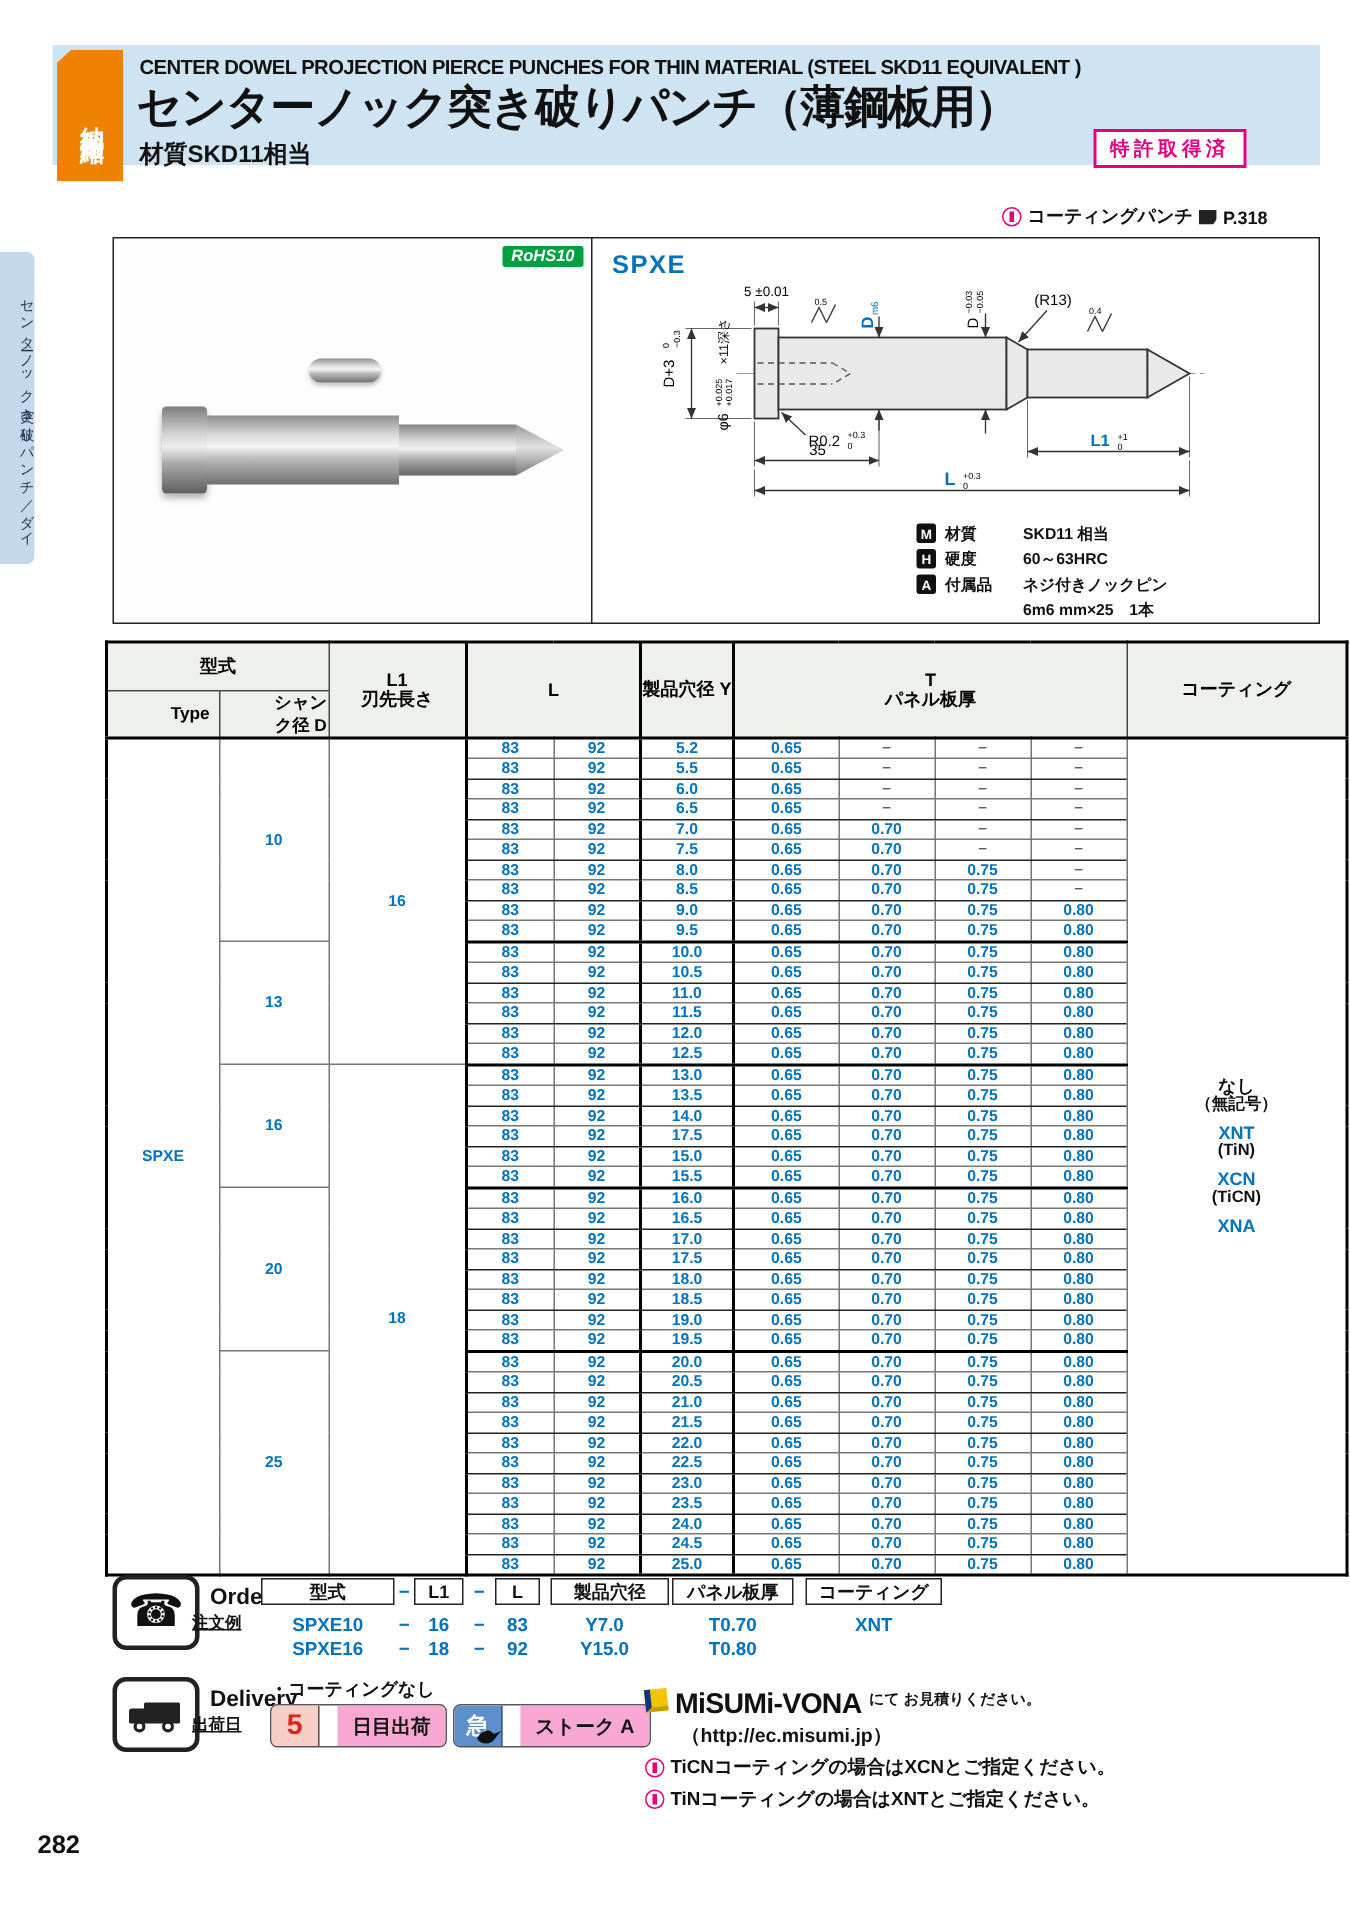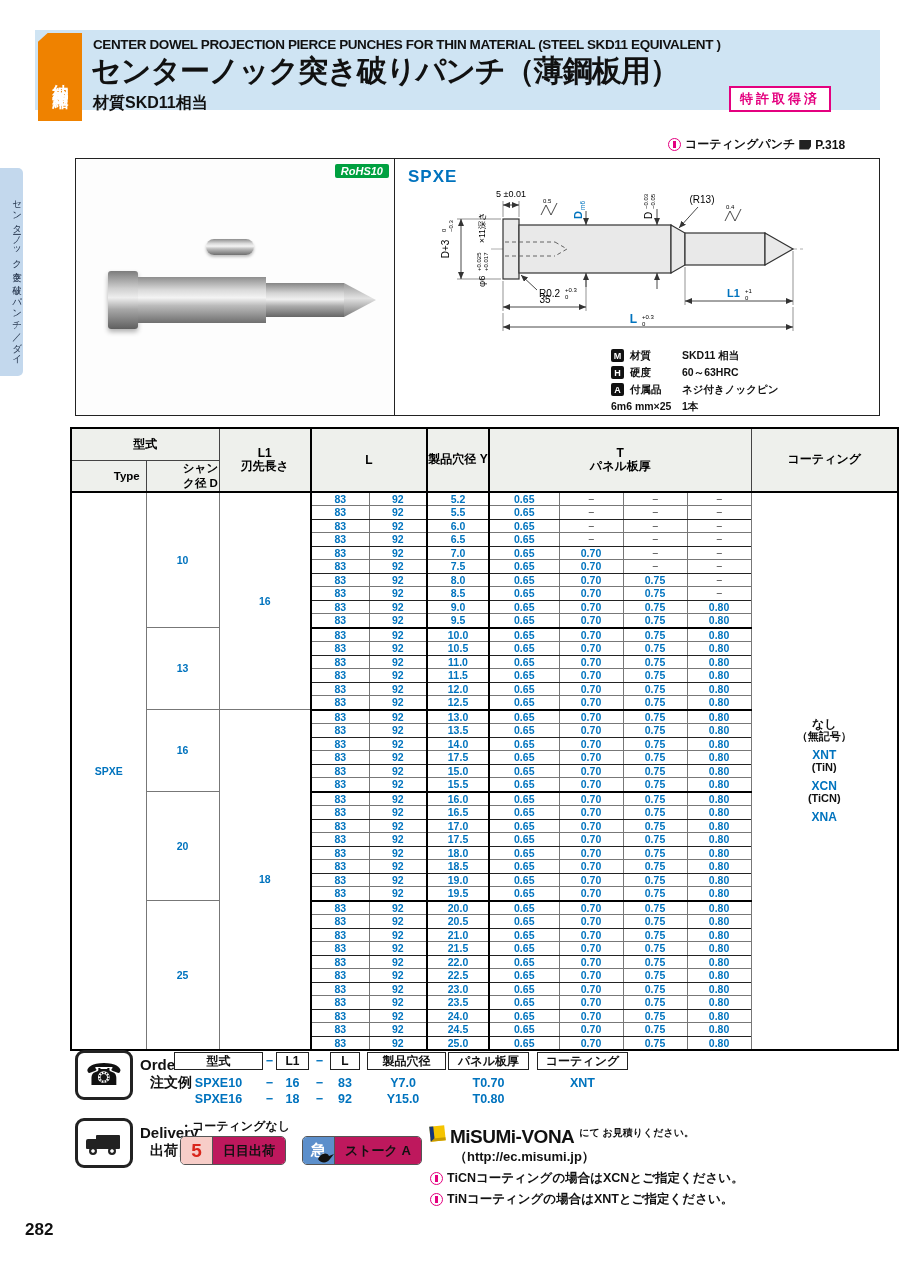--- a/index.html
+++ b/index.html
@@ -53,21 +53,21 @@
   .p-nose{ position:absolute; left:190px; top:124px; width:78px; height:34px; background:linear-gradient(180deg,#858585,#d5d5d5 30%,#f0f0f0 48%,#ababab 68%,#666); }
   .p-tip { position:absolute; left:268px; top:124px; width:32px; height:34px; clip-path:polygon(0 0,100% 50%,0 100%); background:linear-gradient(180deg,#9a9a9a,#e2e2e2 45%,#777); }
 
   
   .draw-box { left:394px; top:158px; width:486px; height:258px; border:1px solid #222; background:#fff; }
   .series-label { position:absolute; left:13px; top:8px; color:#0073be; font-weight:bold; font-size:17px; letter-spacing:1px; }
   .specs { position:absolute; left:216px; top:190px; width:262px; font-size:10.5px; font-weight:600; }
   .spec-row { display:flex; margin-bottom:3px; }
   .spec-icon { width:13px; height:13px; background:#111; color:#fff; font-size:9px; font-weight:bold; display:inline-flex; align-items:center; justify-content:center; border-radius:2px; margin-right:6px; flex:0 0 auto; }
   .spec-name { width:52px; flex:0 0 auto; }
-  .spec-val2 { }
+  .spec-val2 { margin-left:71px; }
 
   
   .spec-table { position:absolute; left:70px; top:427px; border-collapse:collapse; table-layout:fixed; width:827px; }
   .spec-table th, .spec-table td { border:1px solid #777; text-align:center; vertical-align:middle; overflow:hidden; }
   .spec-table { border:2px solid #000; }
   .spec-table thead th { background:#eef0ec; color:#000; font-size:12px; font-weight:bold; border-color:#444; }
   .spec-table thead .h1 { height:32px; }
   .spec-table thead .h2 th { height:18px; font-size:11.5px;padding-left:36px; }
   .spec-table thead { border-bottom:2px solid #000; }
   .spec-table td { height:12.7px; line-height:12.5px; font-size:10.5px; font-weight:bold; color:#0073be; padding:0; }
@@ -82,36 +82,36 @@
   .coat-code { font-size:12px; font-weight:bold; color:#111; }
   .coat-code.blue { color:#0073be; }
   .coat-sub { font-size:11px; font-weight:bold; color:#111; }
   .sub-head { display:block; line-height:13px; }
 
   
   .order-sec { left:70px; top:1050px; width:800px; height:58px; }
   .icon-box { position:absolute; left:5px; top:0; width:58px; height:50px; border:3px solid #222; border-radius:9px; display:flex; align-items:center; justify-content:center; }
   .phone-glyph { font-size:30px; color:#111; line-height:30px; }
   .sec-label-en { position:absolute; left:70px; top:6px; font-size:15px; font-weight:bold; }
-  .sec-label-jp { position:absolute; left:80px; top:24px; font-size:14px; font-weight:bold; }
+  .sec-label-jp { position:absolute; left:58px; top:24px; font-size:11px; font-weight:bold;text-decoration:underline; }
   .ord-box { position:absolute; top:2px; height:18px; border:1.6px solid #222; font-size:12px; font-weight:bold; display:flex; align-items:center; justify-content:center; background:#fff; }
   .ord-val { position:absolute; font-size:12.5px; font-weight:bold; color:#0073be; text-align:center; }
   .ord-dash { position:absolute; font-size:12.5px; font-weight:bold; color:#0073be; text-align:center; }
 
   
   .deliv-sec { left:70px; top:1118px; width:810px; height:110px; }
   .truck-icon { width:36px; height:24px; position:relative; }
   .truck-icon .cab { position:absolute; left:0; bottom:6px; width:11px; height:10px; background:#222; border-radius:2px 0 0 1px; }
   .truck-icon .bed { position:absolute; left:10px; bottom:6px; width:24px; height:14px; background:#222; border-radius:1px; }
   .truck-icon .w1,.truck-icon .w2 { position:absolute; bottom:0; width:8px; height:8px; background:#222; border-radius:50%; border:2px solid #222; box-shadow:inset 0 0 0 2px #fff; }
   .truck-icon .w1 { left:3px; } .truck-icon .w2 { left:22px; }
   .no-coat { position:absolute; left:110px; top:0; font-size:12px; font-weight:bold; }
   .badge { position:absolute; top:18px; height:29px; border:1.6px solid #555; border-radius:5px; display:flex; overflow:hidden; background:#fff; }
   .badge .cell-l { width:32px; display:flex; align-items:center; justify-content:center; border-right:1.4px solid #555; position:relative; }
-  .badge .cell-r { display:flex; align-items:center; padding:0 10px; font-size:13px; font-weight:bold; background:#be185d; }
+  .badge .cell-r { display:flex; align-items:center; padding:0 10px; font-size:13px; font-weight:bold; background:#f9a8d4;margin-left:12px; }
   .badge-days .cell-l { background:#f7cdc8; color:#d9261c; font-size:19px; font-weight:bold; }
   .badge-express .cell-l { background:#5c8fcb; color:#fff; font-size:15px; font-weight:bold; }
   .stork-icon { position:absolute; right:-1px; bottom:0; }
   .right-col { position:absolute; left:360px; top:0; width:450px; }
   .rc-title { font-size:13px; font-weight:bold; }
   .vona-line { display:flex; align-items:flex-start; gap:5px; margin-top:8px; }
   .vona-logo-icon { width:15px; height:15px; background:#f5c400; border-left:4px solid #15357a; border-bottom:3px solid #c79a00; transform:rotate(-6deg); }
   .vona-text { font-size:19px; font-weight:900; letter-spacing:-0.5px; }
   .vona-suffix { font-size:10px; font-weight:bold; }
   .vona-url { font-size:13px; font-weight:bold; margin-left:24px; }

